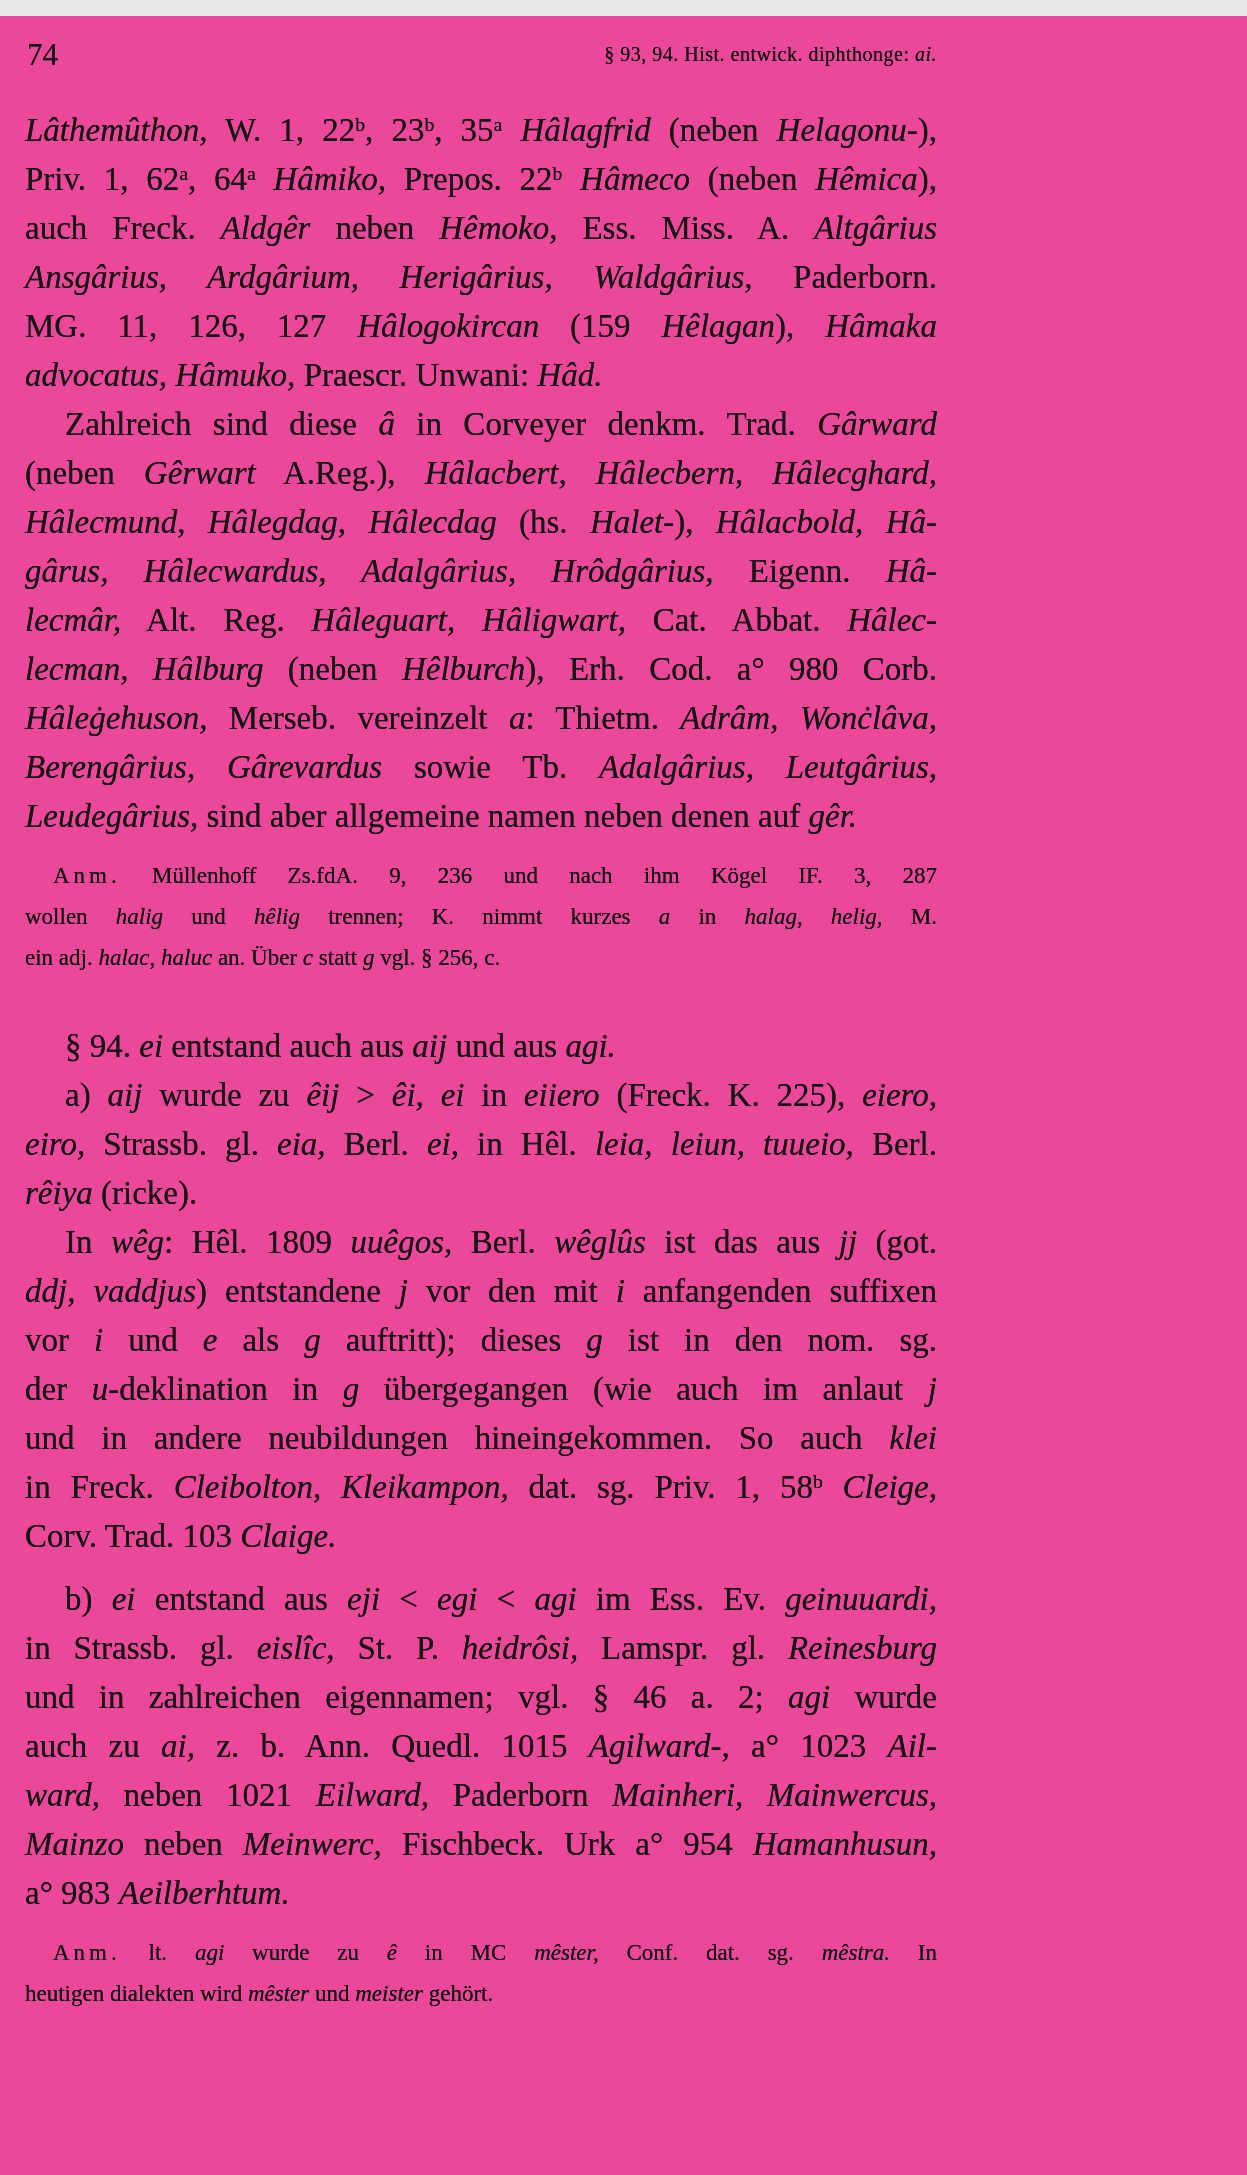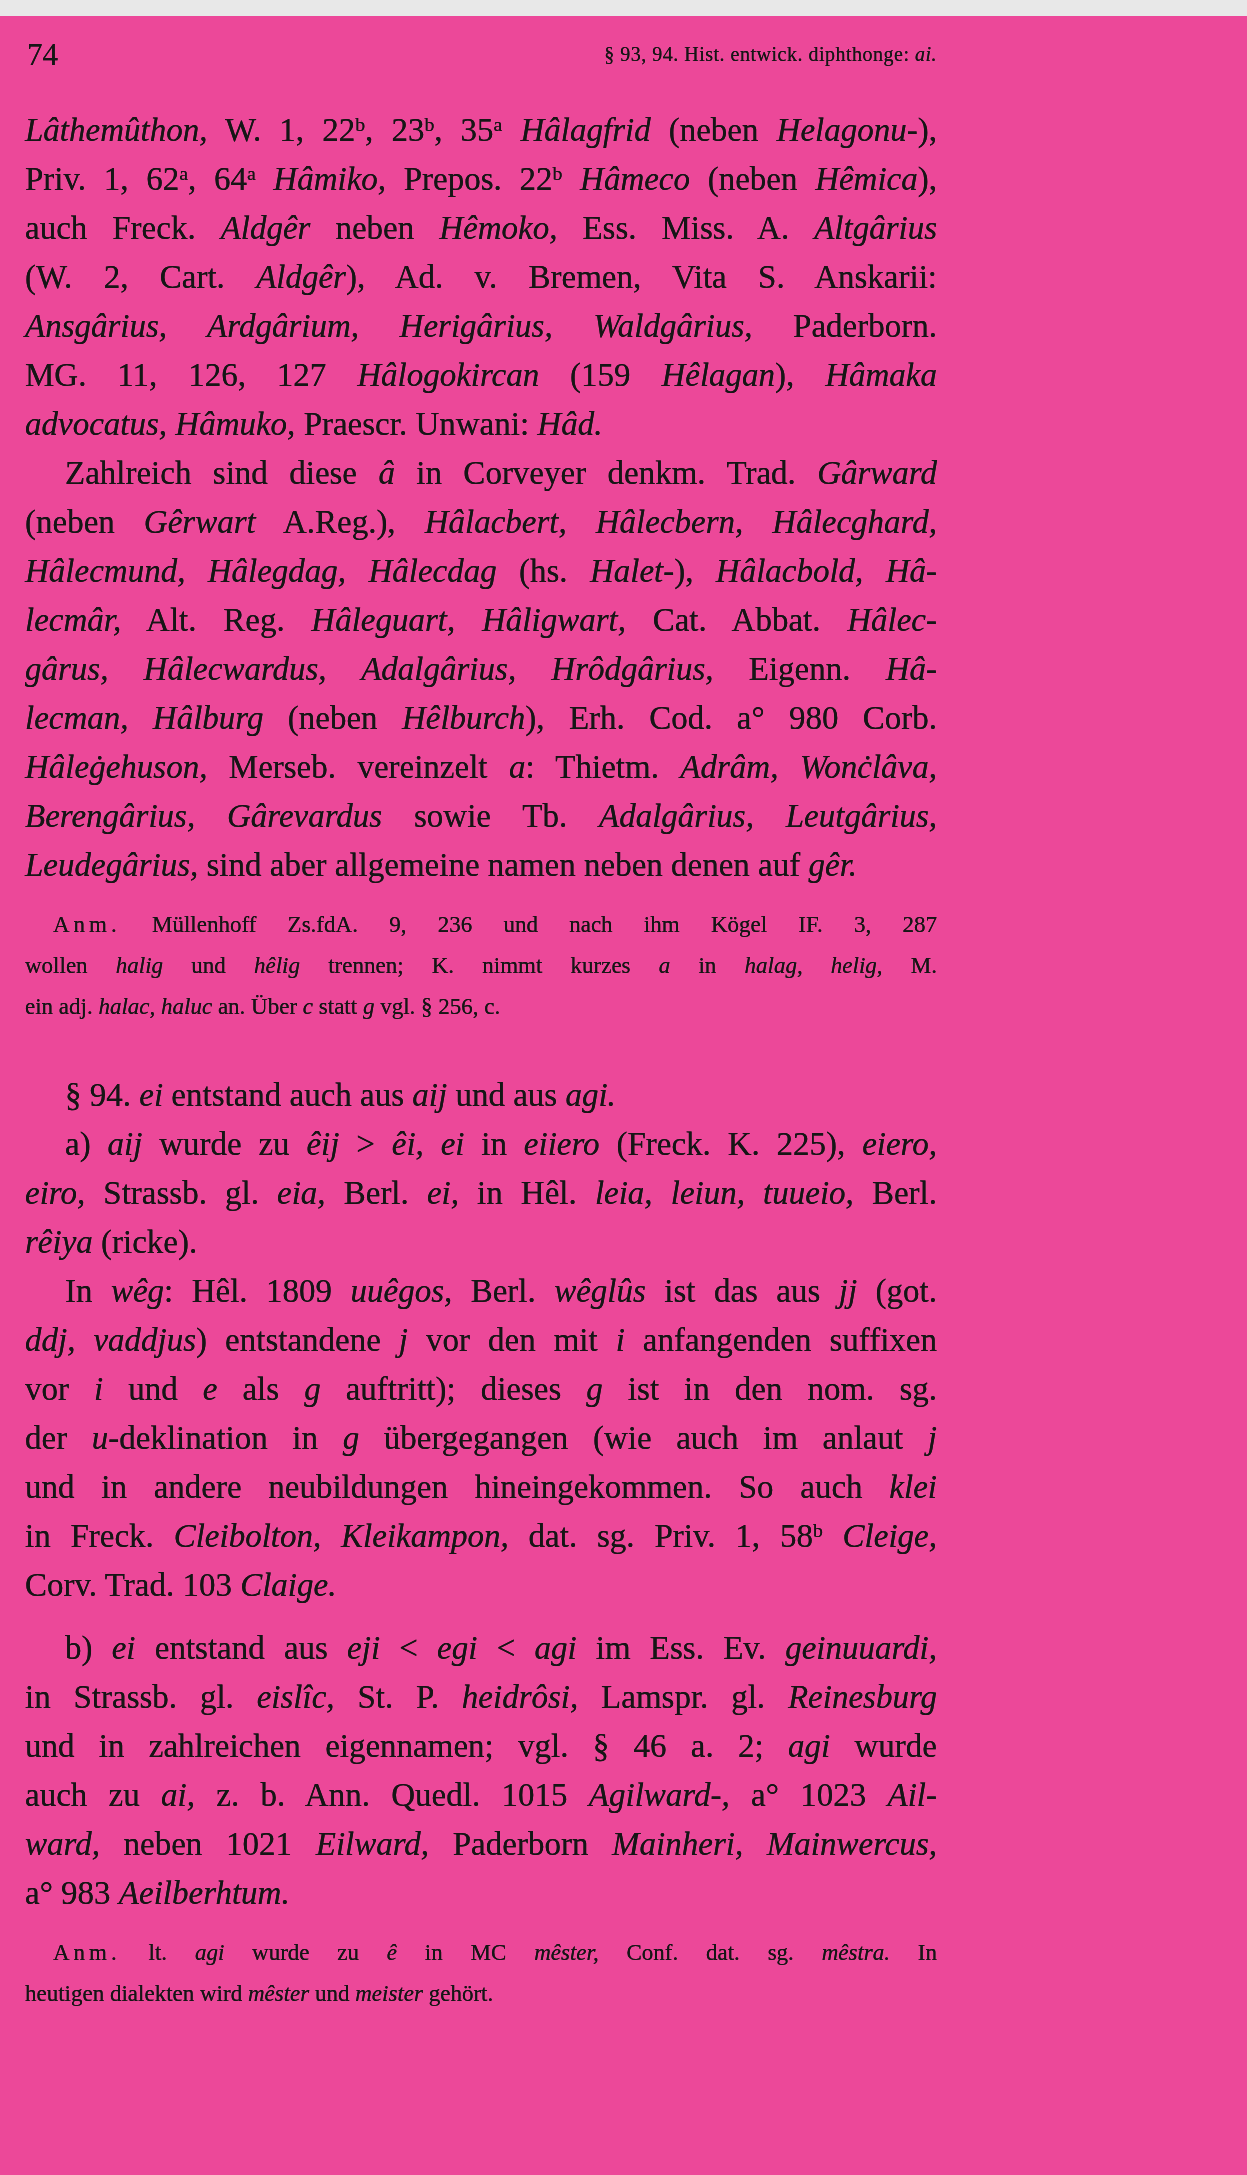--- a/index.html
+++ b/index.html
@@ -67,31 +67,30 @@
   <div class="text-col">
     <div class="running-head">
       <span class="page-num">74</span>
       <div class="head-title"><span>§ 93, 94. Hist. entwick. diphthonge: </span><span class="it">ai.</span></div>
     </div>
     <div>
         <div class="para body">
           <div class="line"><span class="it">Lâthemûthon,</span><span> W. 1, 22</span><span class="sup">b</span><span>, 23</span><span class="sup">b</span><span>, 35</span><span class="sup">a</span><span> </span><span class="it">Hâlagfrid</span><span> (neben </span><span class="it">Helagonu-</span><span>),</span></div>
           <div class="line"><span>Priv. 1, 62</span><span class="sup">a</span><span>, 64</span><span class="sup">a</span><span> </span><span class="it">Hâmiko,</span><span> Prepos. 22</span><span class="sup">b</span><span> </span><span class="it">Hâmeco</span><span> (neben </span><span class="it">Hêmica</span><span>),</span></div>
           <div class="line"><span>auch Freck. </span><span class="it">Aldgêr</span><span> neben </span><span class="it">Hêmoko,</span><span> Ess. Miss. A. </span><span class="it">Altgârius</span></div>
-          <div class="line"><span>(W. 2, Cart. </span><span class="it">Aldgêr</span><span>), Ad. v. Bremen, Vita S. Anskarii:</span></div>
           <div class="line"><span class="it">Ansgârius, Ardgârium, Herigârius, Waldgârius,</span><span> Paderborn.</span></div>
           <div class="line"><span>MG. 11, 126, 127 </span><span class="it">Hâlogokircan</span><span> (159 </span><span class="it">Hêlagan</span><span>), </span><span class="it">Hâmaka</span></div>
           <div class="line final"><span class="it">advocatus, Hâmuko,</span><span> Praescr. Unwani: </span><span class="it">Hâd.</span></div>
         </div>
         <div class="para body indent">
           <div class="line"><span>Zahlreich sind diese </span><span class="it">â</span><span> in Corveyer denkm. Trad. </span><span class="it">Gârward</span></div>
           <div class="line"><span>(neben </span><span class="it">Gêrwart</span><span> A.Reg.), </span><span class="it">Hâlacbert, Hâlecbern, Hâlecghard,</span></div>
           <div class="line"><span class="it">Hâlecmund, Hâlegdag, Hâlecdag</span><span> (hs. </span><span class="it">Halet-</span><span>), </span><span class="it">Hâlacbold, Hâ-</span></div>
+          <div class="line"><span class="it">gârus, Hâlecwardus, Adalgârius, Hrôdgârius,</span><span> Eigenn. </span><span class="it">Hâ-</span></div>
           <div class="line"><span class="it">lecmâr,</span><span> Alt. Reg. </span><span class="it">Hâleguart, Hâligwart,</span><span> Cat. Abbat. </span><span class="it">Hâlec-</span></div>
-          <div class="line"><span class="it">gârus, Hâlecwardus, Adalgârius, Hrôdgârius,</span><span> Eigenn. </span><span class="it">Hâ-</span></div>
           <div class="line"><span class="it">lecman, Hâlburg</span><span> (neben </span><span class="it">Hêlburch</span><span>), Erh. Cod. a° 980 Corb.</span></div>
           <div class="line"><span class="it">Hâleġehuson,</span><span> Merseb. vereinzelt </span><span class="it">a</span><span>: Thietm. </span><span class="it">Adrâm, Wonċlâva,</span></div>
           <div class="line"><span class="it">Berengârius, Gârevardus</span><span> sowie Tb. </span><span class="it">Adalgârius, Leutgârius,</span></div>
           <div class="line final"><span class="it">Leudegârius,</span><span> sind aber allgemeine namen neben denen auf </span><span class="it">gêr.</span></div>
         </div>
         <div class="para anm mt-sm">
           <div class="line"><span class="spaced">Anm.</span><span> Müllenhoff Zs.fdA. 9, 236 und nach ihm Kögel IF. 3, 287</span></div>
           <div class="line"><span>wollen </span><span class="it">halig</span><span> und </span><span class="it">hêlig</span><span> trennen; K. nimmt kurzes </span><span class="it">a</span><span> in </span><span class="it">halag, helig,</span><span> M.</span></div>
           <div class="line final"><span>ein adj. </span><span class="it">halac, haluc</span><span> an. Über </span><span class="it">c</span><span> statt </span><span class="it">g</span><span> vgl. § 256, c.</span></div>
         </div>
@@ -111,20 +110,21 @@
           <div class="line"><span>und in andere neubildungen hineingekommen. So auch </span><span class="it">klei</span></div>
           <div class="line"><span>in Freck. </span><span class="it">Cleibolton, Kleikampon,</span><span> dat. sg. Priv. 1, 58</span><span class="sup">b</span><span> </span><span class="it">Cleige,</span></div>
           <div class="line final"><span>Corv. Trad. 103 </span><span class="it">Claige.</span></div>
         </div>
         <div class="para body mt-sm indent">
           <div class="line"><span>b) </span><span class="it">ei</span><span> entstand aus </span><span class="it">eji</span><span> &lt; </span><span class="it">egi</span><span> &lt; </span><span class="it">agi</span><span> im Ess. Ev. </span><span class="it">geinuuardi,</span></div>
           <div class="line"><span>in Strassb. gl. </span><span class="it">eislîc,</span><span> St. P. </span><span class="it">heidrôsi,</span><span> Lamspr. gl. </span><span class="it">Reinesburg</span></div>
           <div class="line"><span>und in zahlreichen eigennamen; vgl. § 46 a. 2; </span><span class="it">agi</span><span> wurde</span></div>
           <div class="line"><span>auch zu </span><span class="it">ai,</span><span> z. b. Ann. Quedl. 1015 </span><span class="it">Agilward-,</span><span> a° 1023 </span><span class="it">Ail-</span></div>
           <div class="line"><span class="it">ward,</span><span> neben 1021 </span><span class="it">Eilward,</span><span> Paderborn </span><span class="it">Mainheri, Mainwercus,</span></div>
+          <div class="line"><span class="it">Mainzo</span><span> neben </span><span class="it">Meinwerc,</span><span> Fischbeck. Urk a° 954 </span><span class="it">Hamanhusun,</span></div>
           <div class="line final"><span>a° 983 </span><span class="it">Aeilberhtum.</span></div>
         </div>
         <div class="para anm mt-sm">
           <div class="line"><span class="spaced">Anm.</span><span> lt. </span><span class="it">agi</span><span> wurde zu </span><span class="it">ê</span><span> in MC </span><span class="it">mêster,</span><span> Conf. dat. sg. </span><span class="it">mêstra.</span><span> In</span></div>
           <div class="line final"><span>heutigen dialekten wird </span><span class="it">mêster</span><span> und </span><span class="it">meister</span><span> gehört.</span></div>
         </div>
       </div>
   </div>
 </div>
 

